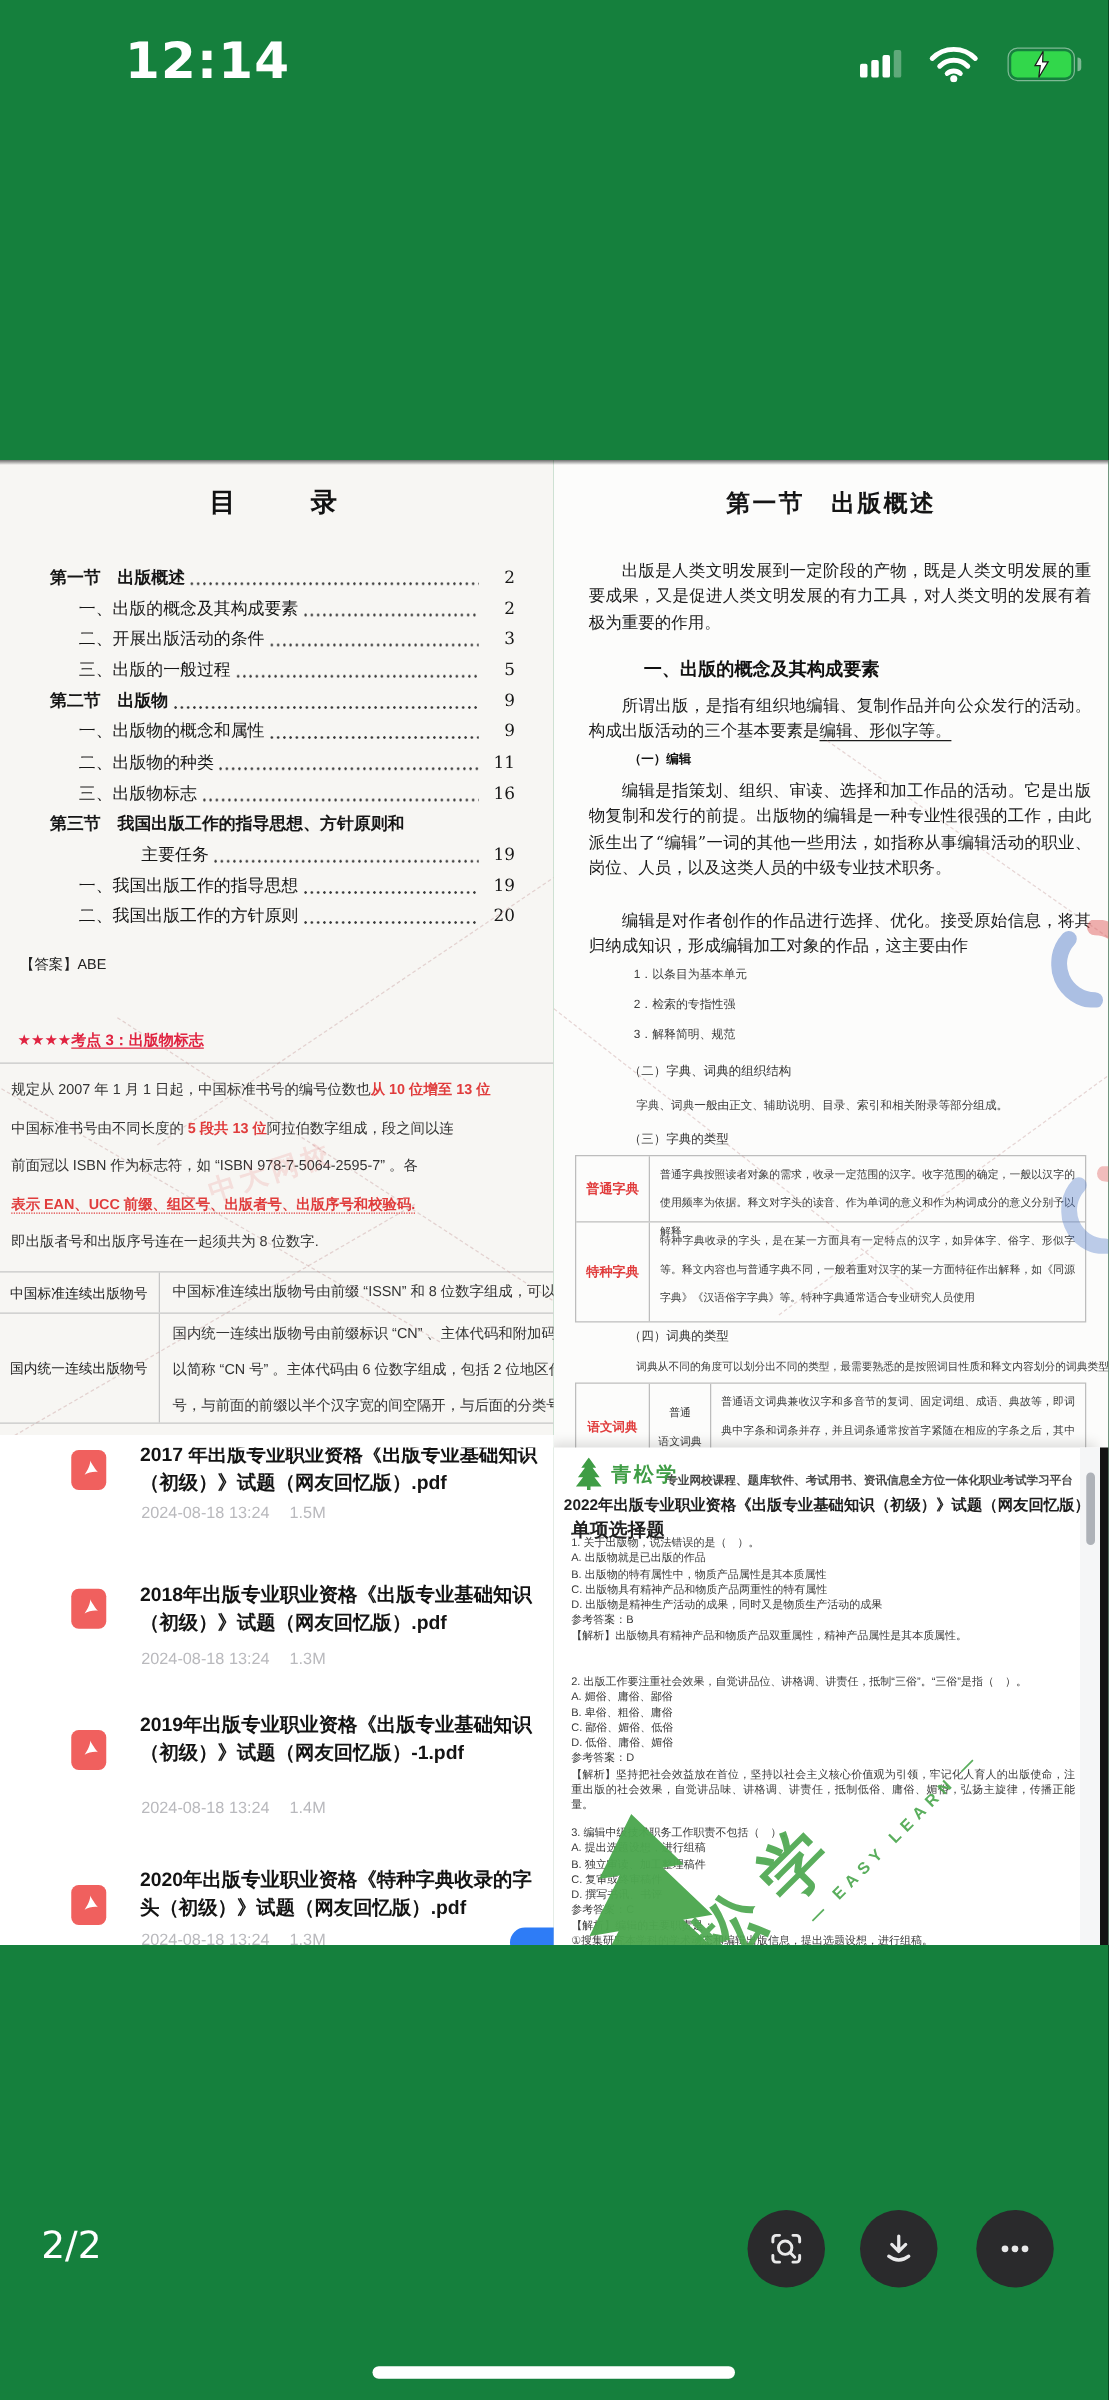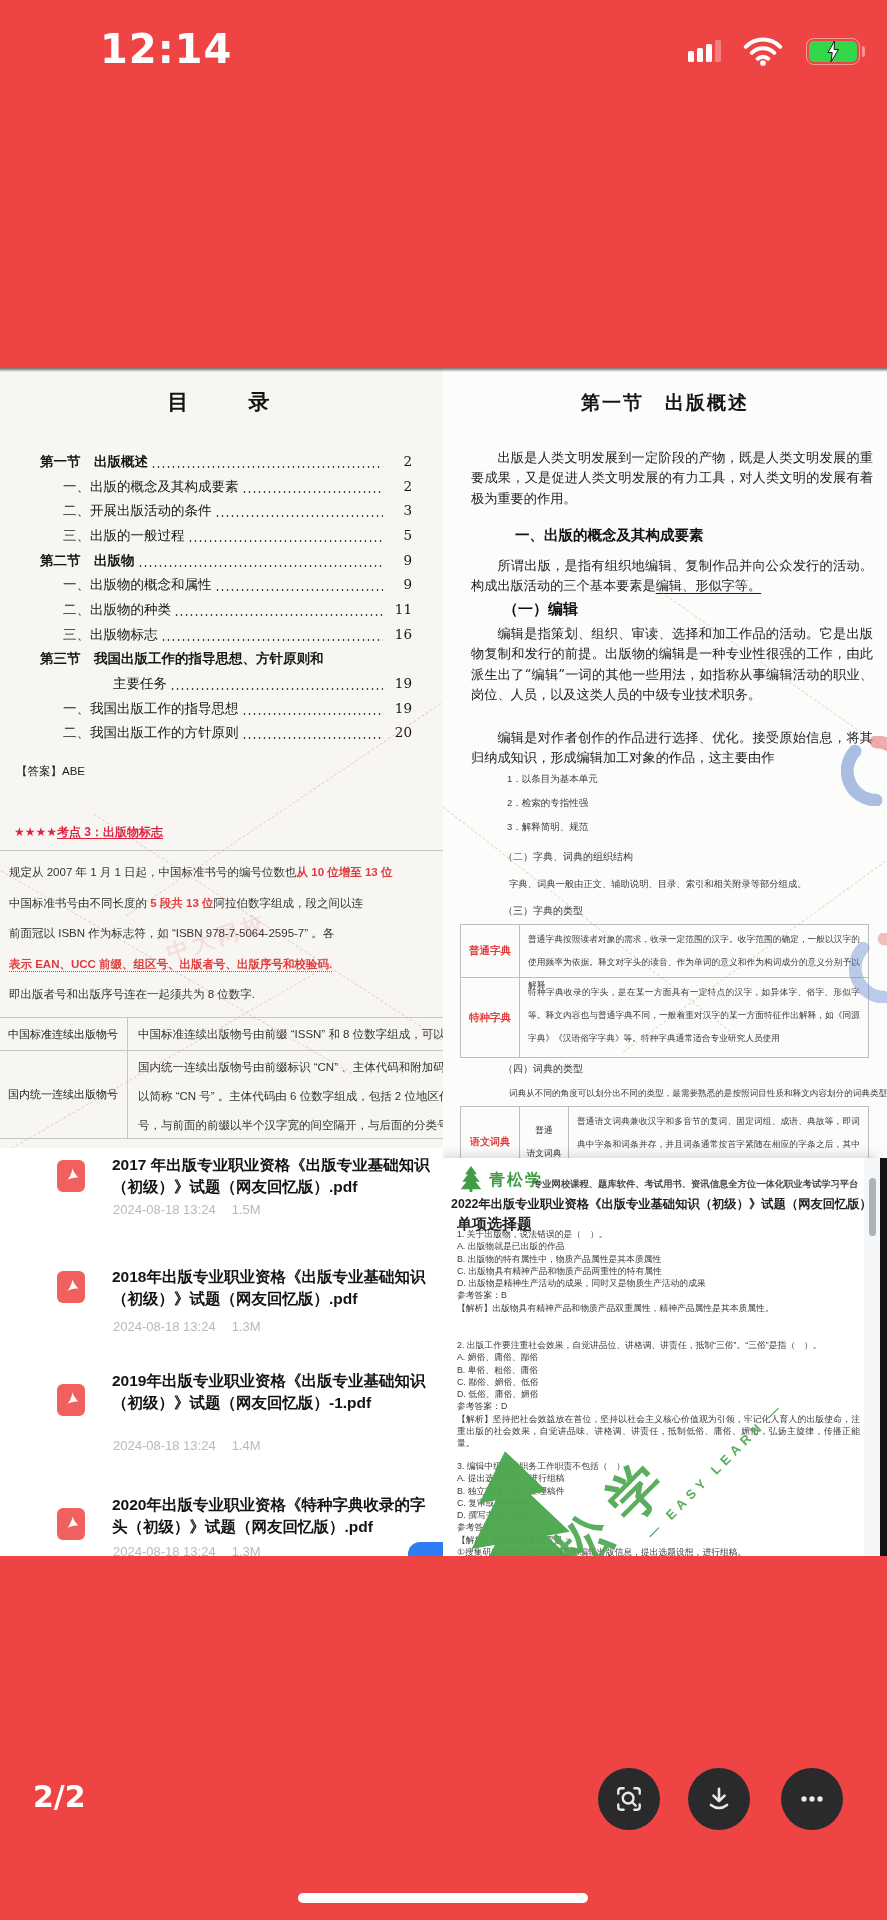--- a/index.html
+++ b/index.html
@@ -1,16 +1,16 @@
 <!DOCTYPE html>
 <html><head>
 <meta charset="utf-8">
 <style>
   html,body{margin:0;padding:0;background:#000;}
-  .screen{position:relative;width:887px;height:1920px;background:#ef4444;overflow:hidden;
+  .screen{position:relative;width:887px;height:1920px;background:#15803d;overflow:hidden;
     font-family:"Liberation Sans","DejaVu Sans",sans-serif;-webkit-font-smoothing:antialiased;}
   .abs{position:absolute;}
   
   .time{position:absolute;left:100px;top:26px;color:#fff;font-size:40px;font-weight:600;letter-spacing:1px;font-family:"DejaVu Sans",sans-serif;}
   .sig{position:absolute;left:688px;top:38px;width:36px;height:24px;display:flex;align-items:flex-end;gap:3px;}
   .sig i{display:block;width:6px;border-radius:1.5px;background:#fff;}
   .sig i.dim{background:rgba(255,255,255,.32);}
   .batt{position:absolute;left:806px;top:38px;width:54px;height:27px;}
   .batt .case{position:absolute;inset:0;border:1.6px solid rgba(255,255,255,.45);border-radius:8px;}
   .batt .fill{position:absolute;left:3px;top:3px;right:3px;bottom:3px;background:#32d74b;border-radius:5px;}
@@ -93,21 +93,21 @@
   
   .wm-wrap{position:absolute;left:46px;top:430px;transform:rotate(-45deg);transform-origin:0 0;z-index:12;opacity:.92;}
   .wm-text{font-size:54px;font-weight:700;color:#4da850;letter-spacing:18px;white-space:nowrap;}
   .wm-sub{margin-left:150px;margin-top:-4px;font-size:13px;font-weight:700;color:#4da850;letter-spacing:5px;white-space:nowrap;}
   .wm-tree{position:absolute;left:10px;top:292px;z-index:12;transform:rotate(-10deg);opacity:.97;}
   
   .dash{position:absolute;width:420px;border-top:1.6px dashed rgba(195,150,150,.38);}
   .swirl{position:absolute;z-index:3;}
   .faintbrand{position:absolute;font-size:22px;font-weight:700;color:rgba(224,80,80,.14);transform:rotate(-18deg);white-space:nowrap;z-index:3;letter-spacing:4px;}
   
-  .pageind{position:absolute;left:33px;top:1779px;color:#fff;font-size:30px;font-weight:700;font-family:"DejaVu Sans",sans-serif;}
+  .pageind{position:absolute;left:33px;top:1779px;color:#fff;font-size:30px;font-weight:400;font-family:"DejaVu Sans",sans-serif;}
   .cbtn{position:absolute;top:1768px;width:62px;height:62px;border-radius:50%;background:#2a2a2c;display:flex;align-items:center;justify-content:center;}
   .homebar{position:absolute;left:298px;top:1893px;width:290px;height:10px;border-radius:5px;background:#fff;}
 </style>
 </head>
 <body>
 
 <div class="screen">
 
   <div class="time">12:14</div>
   <div class="sig">
@@ -292,21 +292,21 @@
     </div>
 
     <div class="rpage">
       <div class="rtitle">第一节　出版概述</div>
 
       <div class="bpara" style="top:80px">出版是人类文明发展到一定阶段的产物，既是人类文明发展的重要成果，又是促进人类文明发展的有力工具，对人类文明的发展有着极为重要的作用。</div>
       <div class="bh" style="left:72px;top:158px;font-size:14.5px">一、出版的概念及其构成要素</div>
       <div class="bpara" style="top:188px">
         <span>所谓出版，是指有组织地编辑、复制作品并向公众发行的活动。构成出版活动的三个基本要素是</span><span class="uline">编辑、形似字等。</span>
       </div>
-      <div class="bh" style="left:60px;top:232px;font-size:15px">（一）编辑</div>
+      <div class="bh" style="left:60px;top:232px;font-size:10px">（一）编辑</div>
       <div class="bpara" style="top:360px">编辑是对作者创作的作品进行选择、优化。接受原始信息，将其归纳成知识，形成编辑加工对象的作品，这主要由作</div>
       <div class="bpara" style="top:256px">编辑是指策划、组织、审读、选择和加工作品的活动。它是出版物复制和发行的前提。出版物的编辑是一种专业性很强的工作，由此派生出了“编辑”一词的其他一些用法，如指称从事编辑活动的职业、岗位、人员，以及这类人员的中级专业技术职务。</div>
 
       <div class="nlist" style="top:405px">1．以条目为基本单元</div>
       <div class="nlist" style="top:429px">2．检索的专指性强</div>
       <div class="nlist" style="top:453px">3．解释简明、规范</div>
 
       <div class="ssub" style="top:482px">（二）字典、词典的组织结构</div>
       <div class="stext" style="top:510px">字典、词典一般由正文、辅助说明、目录、索引和相关附录等部分组成。</div>
       <div class="ssub" style="top:536px">（三）字典的类型</div>

